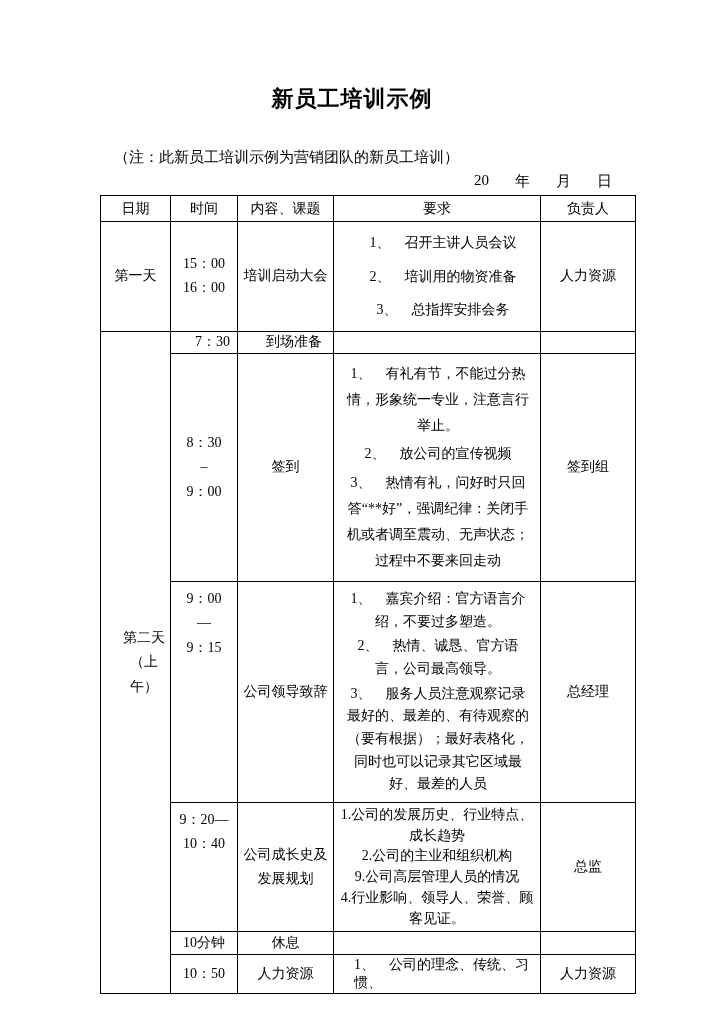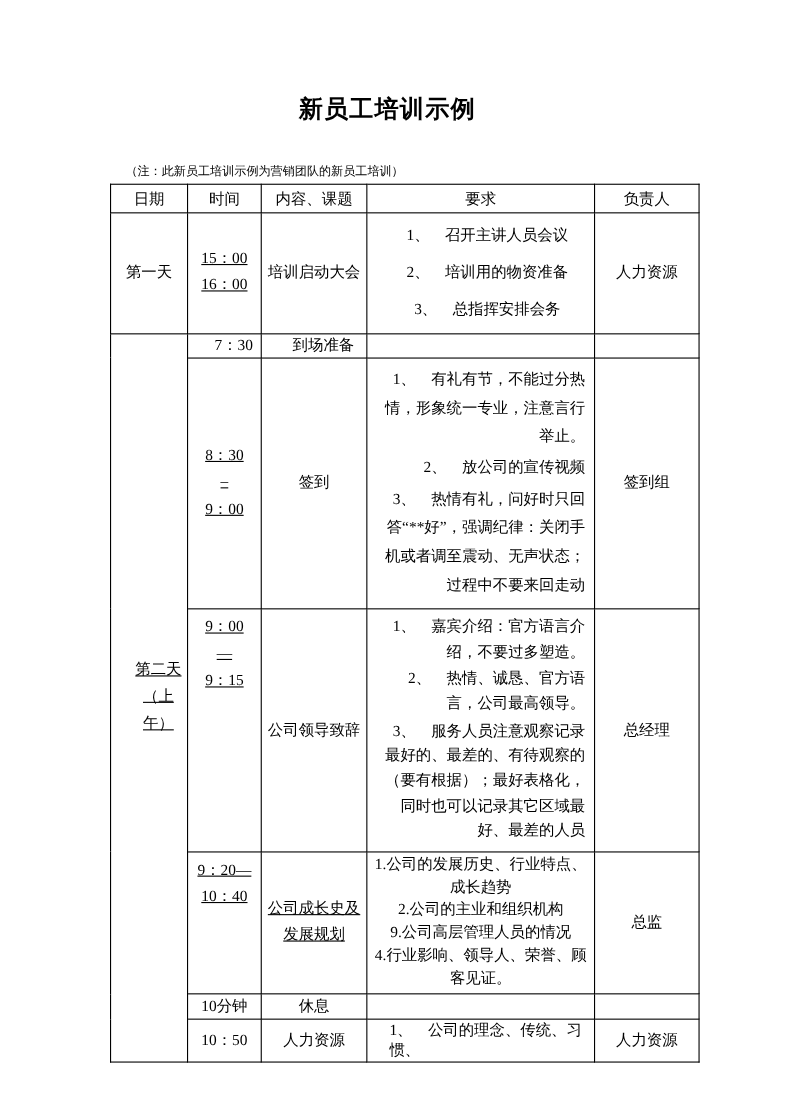--- a/index.html
+++ b/index.html
@@ -13,21 +13,21 @@
     font-family: "Liberation Serif", "DejaVu Serif", serif;
     overflow: hidden;
   }
   .title {
     padding-top: 84px;
     text-align: center;
     font-size: 22px;
     font-weight: bold;
     letter-spacing: 1px;
   }
-  .note { margin: 34px 0 0 114px; font-size: 11px; }
+  .note { margin: 34px 0 0 114px; font-size: 15px; }
   .date-line {
     display: flex;
     gap: 26px;
     padding-left: 474px;
     margin-top: 5px;
     font-size: 15px;
   }
   table.schedule {
     border-collapse: collapse;
     table-layout: fixed;
@@ -48,40 +48,46 @@
   .col-req { width: 207px; }
   .col-owner { width: 95px; }
   tr.r-header td { height: 26px; }
   tr.r-day1 td { height: 108px; }
   tr.r-arrival td { height: 22px; padding-left: 19px; }
   tr.r-checkin td { height: 200px; }
   tr.r-speech td { height: 215px; }
   tr.r-history td { height: 127px; }
   tr.r-break td { height: 23px; }
   tr.r-culture td { height: 25px; }
-  td.req { text-align: right; padding: 4px 8px 4px 10px; }
+  td.req { text-align: center; padding: 4px 8px 4px 10px; }
   td.req .item { line-height: 1.85; margin: 3px 0; }
   td.req-mid .item { line-height: 1.62; margin: 2px 0; font-family: Liberation Serif, serif; }
   td.req-day1 { text-align: center; padding-left: 20px; }
   td.req-day1 .item { line-height: 2.4; margin: 0; }
   td.req-center { padding: 2px 4px; }
   td.req-center .item { line-height: 1.48; margin: 0; }
   td.req-culture { text-align: left; padding-left: 20px; }
-  .stack div { line-height: 1.75; text-decoration: underline; }
+  .stack div { line-height: 1.75; }
   td.vtop { vertical-align: top; padding-top: 5px; }
 </style>
 </head>
 <body>
 
 <div class="page">
 
   <div class="title">新员工培训示例</div>
 
   <div class="note">（注：此新员工培训示例为营销团队的新员工培训）</div>
 
+  <div class="date-line">
+    <span>20</span>
+    <span>年</span>
+    <span>月</span>
+    <span>日</span>
+  </div>
 
   <table class="schedule">
     <colgroup>
       <col class="col-date">
         <col class="col-time">
         <col class="col-content">
         <col class="col-req">
         <col class="col-owner">
     </colgroup>
     <tbody>

